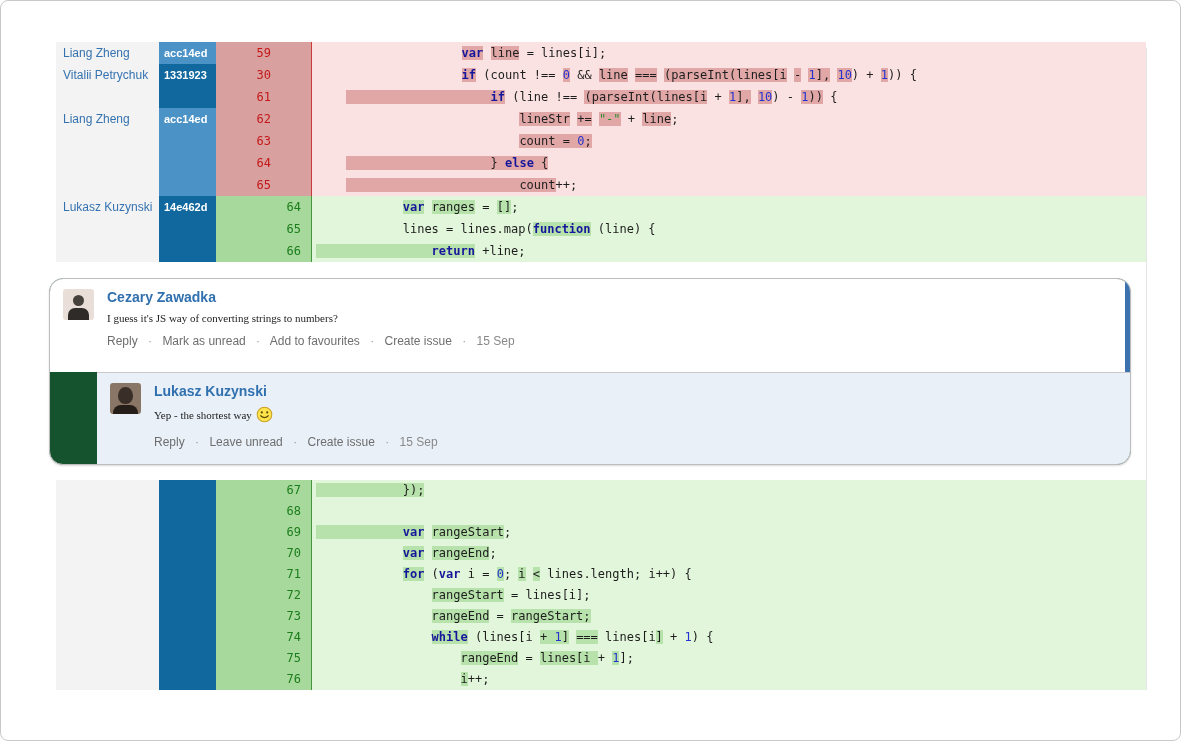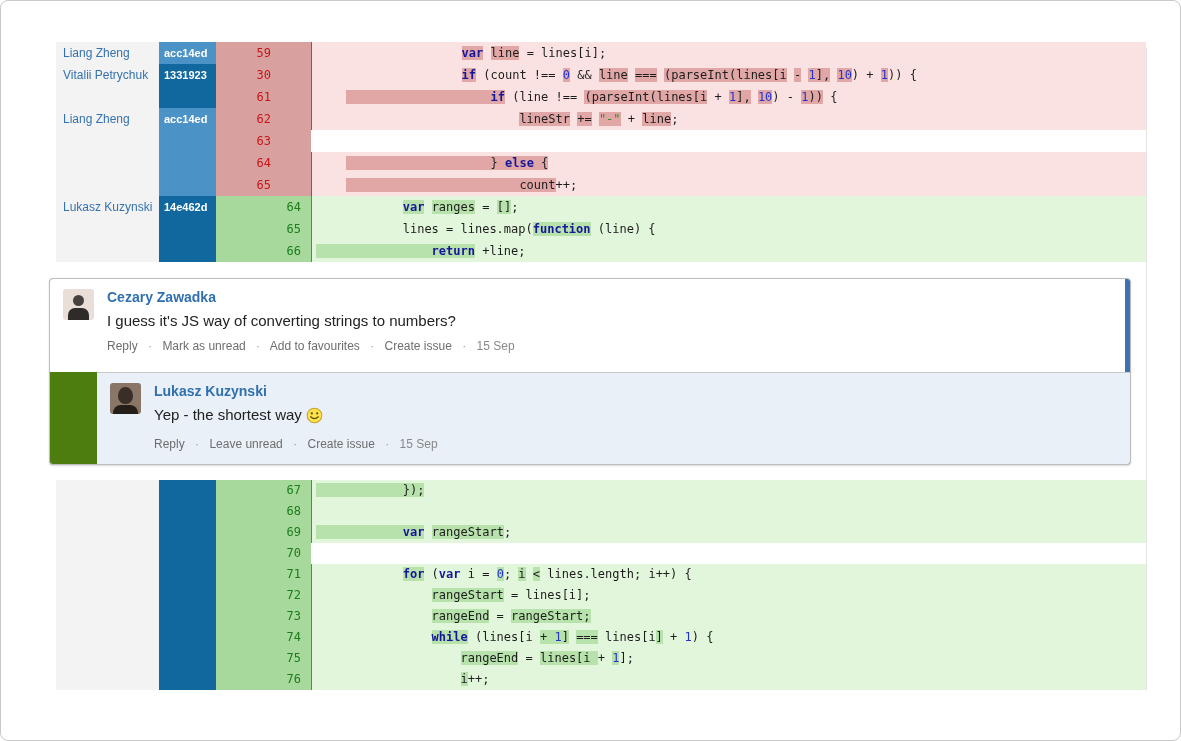--- a/index.html
+++ b/index.html
@@ -29,35 +29,35 @@
   .row.add .cell-nums{background:#a7d89c;color:#1b7d1b;}
   .row.add .cell-code{background:#e2f6db;border-left:1px solid #44973c;}
   .row.del .hl{background:#e1a7a7;}
   .row.add .hl{background:#b7e2ab;}
   .kw{color:#16169b;font-weight:bold;}
   .num{color:#2433cf;}
   .str{color:#2e8b2e;}
 
   
   .comment-box{position:absolute;top:277px;left:48px;width:1082px;height:187px;box-sizing:border-box;
-               border:1px solid #bdbdbd;border-radius:4px;background:#4d7c0f;overflow:hidden;
+               border:1px solid #bdbdbd;border-radius:14px;background:#14532d;overflow:hidden;
                box-shadow:0 1px 2px rgba(0,0,0,0.15);}
   .comment{position:relative;}
   .comment.root{height:93px;background:#fff;}
   .comment.reply{height:92px;background:#e9f0f8;margin-left:47px;border-top:1px solid #c8c8c8;}
   .avatar{position:absolute;left:13px;top:10px;width:31px;height:31px;border-radius:3px;overflow:hidden;cursor:pointer;}
   .av1{background:#eadfd8;}
   .av1 .head{width:11px;height:11px;border-radius:50%;background:#46413c;margin:6px auto 0;}
   .av1 .torso{width:21px;height:13px;border-radius:7px 7px 0 0;background:#2e2b29;margin:2px auto 0;}
   .av2{background:#8a7666;}
   .av2 .head{width:15px;height:17px;border-radius:50% 50% 45% 45%;background:#3a2f28;margin:4px auto 0;}
   .av2 .torso{width:25px;height:9px;border-radius:8px 8px 0 0;background:#241d18;margin:1px auto 0;}
   .cbody{padding:9px 20px 0 57px;}
   .cname{font-size:14px;font-weight:bold;color:#3070af;display:inline-block;cursor:pointer;}
-  .ctext{font-size:15px;color:#222;margin-top:6px;}
+  .ctext{font-size:11px;color:#222;margin-top:6px;font-family:Liberation Serif, serif;}
   .cactions{font-size:12px;color:#6e6e6e;margin-top:10px;}
   .clink{cursor:pointer;}
   .csep{color:#999;margin:0 7px;}
   .cdate{color:#888;}
   .unread-bar{position:absolute;right:0;top:0;width:5px;height:93px;background:#3b72af;border-radius:0 2px 0 0;}
   .emoticon{display:inline-block;vertical-align:-4px;margin-left:4px;}
 </style>
 </head>
 <body>
 
@@ -102,20 +102,21 @@
         </div>
         <div class="cell-code"><span>                        </span><span class=" hl">lineStr</span><span> </span><span class=" hl">+=</span><span> </span><span class="str hl">"-"</span><span> + </span><span class=" hl">line</span><span>;</span></div>
       </div>
       <div class="row del">
         <div class="cell-author"></div>
         <div class="cell-commit commit-light"></div>
         <div class="cell-nums">
           <span class="oldn">63</span>
           <span class="newn"></span>
         </div>
+        <div class="cell-code"><span>                        </span><span class=" hl">count = </span><span class="num hl">0</span><span class=" hl">;</span></div>
       </div>
       <div class="row del">
         <div class="cell-author"></div>
         <div class="cell-commit commit-light"></div>
         <div class="cell-nums">
           <span class="oldn">64</span>
           <span class="newn"></span>
         </div>
         <div class="cell-code"><span class="hl">                    </span><span class=" hl">} </span><span class="kw hl">else</span><span class=" hl"> {</span></div>
       </div>
@@ -235,20 +236,21 @@
         </div>
         <div class="cell-code"><span class="hl">            </span><span class="kw hl">var</span><span> </span><span class=" hl">rangeStart</span><span>;</span></div>
       </div>
       <div class="row add">
         <div class="cell-author"></div>
         <div class="cell-commit commit-dark"></div>
         <div class="cell-nums">
           <span class="oldn"></span>
           <span class="newn">70</span>
         </div>
+        <div class="cell-code"><span>            </span><span class="kw hl">var</span><span> </span><span class=" hl">rangeEnd</span><span>;</span></div>
       </div>
       <div class="row add">
         <div class="cell-author"></div>
         <div class="cell-commit commit-dark"></div>
         <div class="cell-nums">
           <span class="oldn"></span>
           <span class="newn">71</span>
         </div>
         <div class="cell-code"><span>            </span><span class="kw hl">for</span><span> (</span><span class="kw">var</span><span> i = </span><span class="num hl">0</span><span>; </span><span class=" hl">i</span><span> </span><span class=" hl">&lt;</span><span> lines.length; i++) {</span></div>
       </div>

